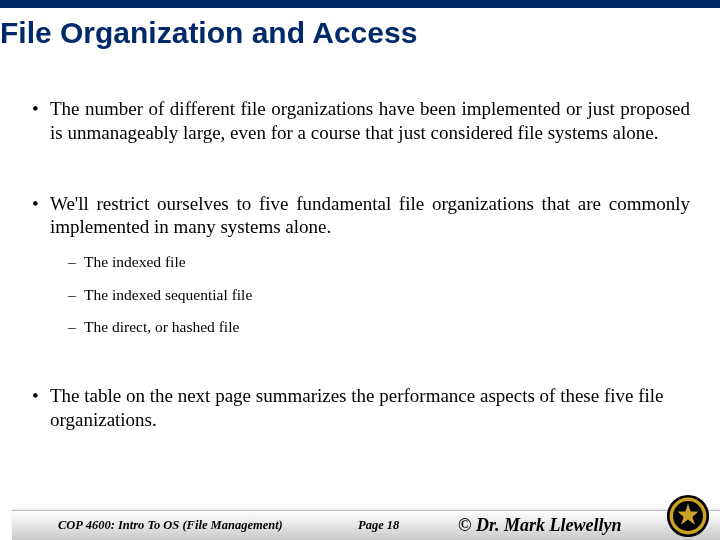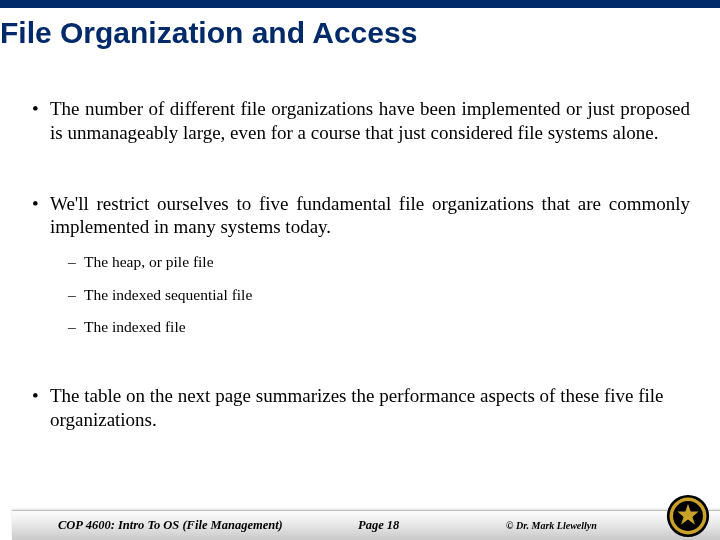--- a/index.html
+++ b/index.html
@@ -88,24 +88,23 @@
     width: 260px;
   }
   .footer .page {
     font-size: 12.5px;
     font-style: italic;
     font-weight: bold;
     margin-left: 40px;
     width: 100px;
   }
   .footer .copyright {
-    font-size: 10px;
+    font-size: 18px;
     font-style: italic;
     font-weight: bold;
-    margin-left: 48px;
     font-family: Liberation Serif, serif;
   }
   .logo {
     position: absolute;
     right: 10px;
     bottom: 2px;
     width: 44px;
     height: 44px;
   }
 </style>
@@ -113,25 +112,25 @@
 <body>
 
 <div class="top-bar"></div>
 
 <h1 class="title">File Organization and Access</h1>
 
 <div class="content">
   <ul class="level1 justify">
     <li>The number of different file organizations have been implemented or just proposed is unmanageably large, even for a course that just considered file systems alone.</li>
     <li>
-      <span>We'll restrict ourselves to five fundamental file organizations that are commonly implemented in many systems today.</span>
+      <span>We'll restrict ourselves to five fundamental file organizations that are commonly implemented in many systems alone.</span>
       <ul class="level2">
-        <li>The heap, or pile file</li>
+        <li>The indexed file</li>
         <li>The indexed sequential file</li>
-        <li>The indexed file</li>
+        <li>The direct, or hashed file</li>
       </ul>
     </li>
   </ul>
   <ul class="level1">
     <li>The table on the next page summarizes the performance aspects of these five file organizations.</li>
   </ul>
 </div>
 
 <div class="footer">
   <div class="course">COP 4600: Intro To OS  (File Management)</div>

